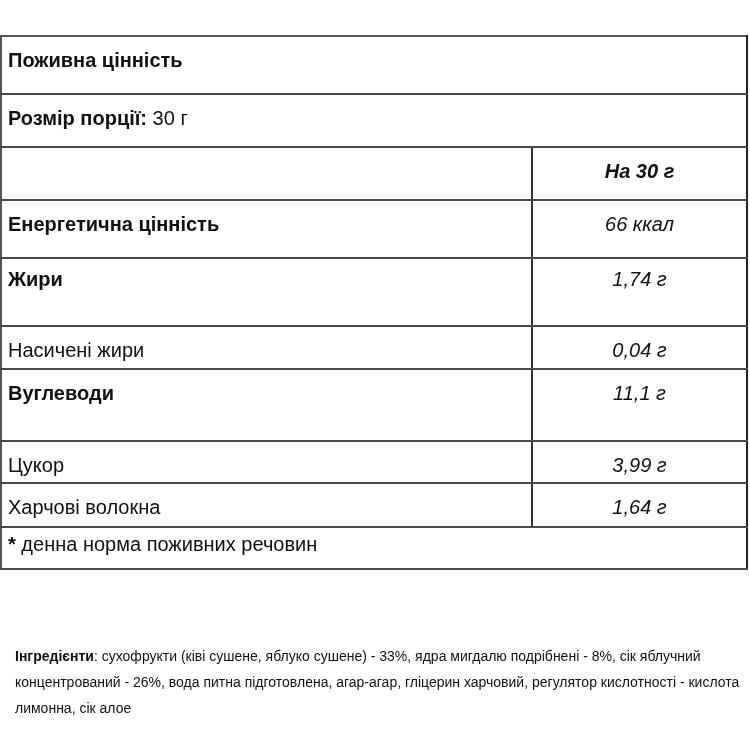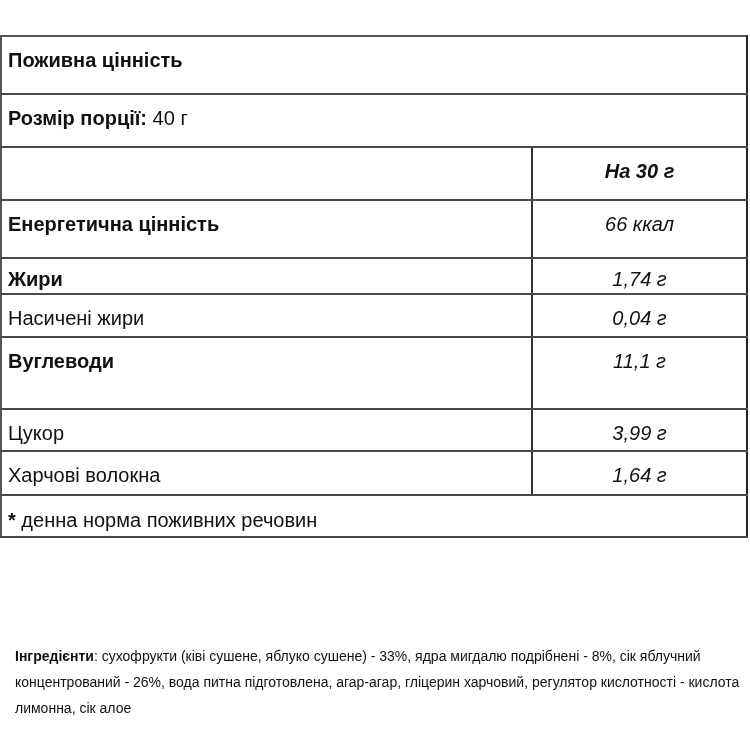--- a/index.html
+++ b/index.html
@@ -42,38 +42,38 @@
       <col style="width:215px">
     </colgroup>
   <tbody>
       <tr style="height:58px">
     <td colspan="2">
           <span class="cell-text bold">Поживна цінність</span>
         </td>
   </tr>
   <tr style="height:53px">
     <td colspan="2">
-          <span class="cell-text"><span class="bold">Розмір порції:</span><span> 40 г</span></span>
+          <span class="cell-text"><span class="bold">Розмір порції:</span><span> 30 г</span></span>
         </td>
   </tr>
   <tr style="height:53px">
     <td></td>
     <td class="val">
           <span class="cell-text bold">На 30 г</span>
         </td>
   </tr>
   <tr style="height:58px">
     <td>
           <span class="cell-text bold">Енергетична цінність</span>
         </td>
     <td class="val">
           <span class="cell-text">66 ккал</span>
         </td>
   </tr>
-  <tr style="height:36px">
+  <tr style="height:68px">
     <td>
           <span class="cell-text bold" style="padding-top:9px">Жири</span>
         </td>
     <td class="val">
           <span class="cell-text" style="padding-top:9px">1,74 г</span>
         </td>
   </tr>
   <tr style="height:43px">
     <td>
           <span class="cell-text">Насичені жири</span>
@@ -101,19 +101,19 @@
   <tr style="height:44px">
     <td>
           <span class="cell-text">Харчові волокна</span>
         </td>
     <td class="val">
           <span class="cell-text">1,64 г</span>
         </td>
   </tr>
   <tr style="height:42px">
     <td colspan="2">
-          <span class="cell-text" style="padding-top:13px"><span class="bold">*</span><span> денна норма поживних речовин</span></span>
+          <span class="cell-text" style="padding-top:5px"><span class="bold">*</span><span> денна норма поживних речовин</span></span>
         </td>
   </tr>
 </tbody>
   </table>
 
 <p class="ingredients"><span class="bold">Інгредієнти</span><span>: сухофрукти (ківі сушене, яблуко сушене) - 33%, ядра мигдалю подрібнені - 8%, сік яблучний концентрований - 26%, вода питна підготовлена, агар-агар, гліцерин харчовий, регулятор кислотності - кислота лимонна, сік алое</span></p>
 
 </body></html>

